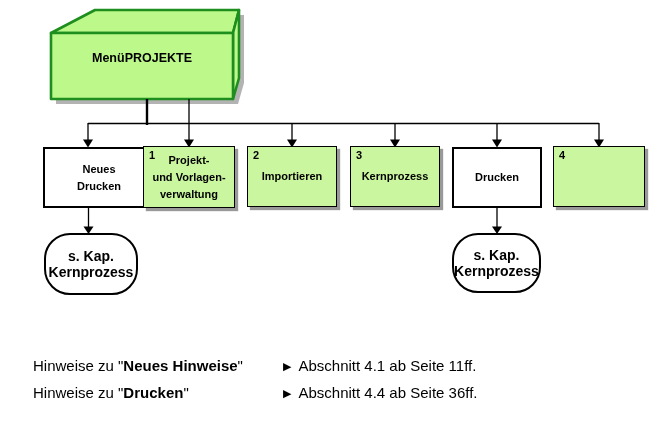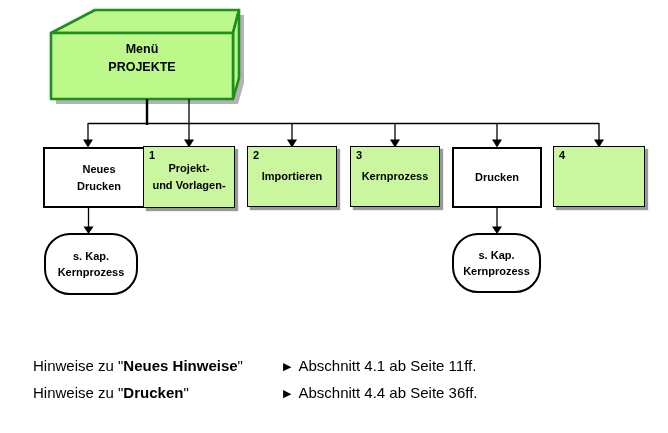--- a/index.html
+++ b/index.html
@@ -18,34 +18,34 @@
   .face{fill:var(--menu-green);stroke:var(--border-green);stroke-width:2.6px;stroke-linejoin:round;}
   .box-shadow-poly{fill:var(--shadow-gray);opacity:.75;}
 
   
   .cline{stroke:var(--line-color);stroke-width:1.3px;}
   .cline-thick{stroke:var(--line-color);stroke-width:2.4px;}
   .arrow{fill:var(--line-color);}
 
   
   .menu-label{position:absolute;left:51px;top:33px;width:182px;height:66px;
-    display:flex;flex-direction:column;align-items:center;justify-content:center;
+    display:flex;flex-direction:row;align-items:center;justify-content:center;
     padding-bottom:17px;font-weight:bold;font-size:12.5px;line-height:18px;color:#000;text-align:center;}
 
   
   .fbox{position:absolute;display:flex;align-items:center;justify-content:center;text-align:center;color:#000;}
   .fbox .box-lines span{display:block;font-weight:bold;font-size:11px;line-height:17px;}
   .wbox{background:#ffffff;border:2.6px solid #000;}
   .gbox{background:var(--box-green);border:1.3px solid #000;box-shadow:3px 3px 1px var(--shadow-gray);}
   .box-num{position:absolute;left:5px;top:2px;font-weight:bold;font-size:11px;color:#000;}
 
   
   .stadium{position:absolute;background:#ffffff;border:2.6px solid #000;border-radius:26px;
     display:flex;align-items:center;justify-content:center;text-align:center;color:#000;}
-  .stadium .box-lines span{display:block;font-weight:bold;font-size:11px;line-height:16px;}
+  .stadium .box-lines span{display:block;font-weight:bold;font-size:14px;line-height:16px;}
 
   
   .note{position:absolute;left:0;width:668px;height:20px;font-size:15px;line-height:18px;color:#000;}
   .note-label{position:absolute;left:33px;white-space:nowrap;}
   .note-ref{position:absolute;left:283px;white-space:nowrap;}
   .tri{font-size:11px;margin-right:7px;position:relative;top:-1px;}
 </style>
 </head>
 <body>
 
@@ -96,20 +96,21 @@
       <span>Neues</span>
       <span>Drucken</span>
     </div>
   </div>
 
   <div class="fbox gbox" style="left:143px;top:146px;width:92px;height:62px">
     <span class="box-num">1</span>
     <div class="box-lines">
       <span>Projekt-</span>
       <span>und Vorlagen-</span>
+      <span>verwaltung</span>
     </div>
   </div>
 
   <div class="fbox gbox" style="left:247px;top:146px;width:90px;height:61px">
     <span class="box-num">2</span>
     <div class="box-lines">
       <span>Importieren</span>
     </div>
   </div>
 

